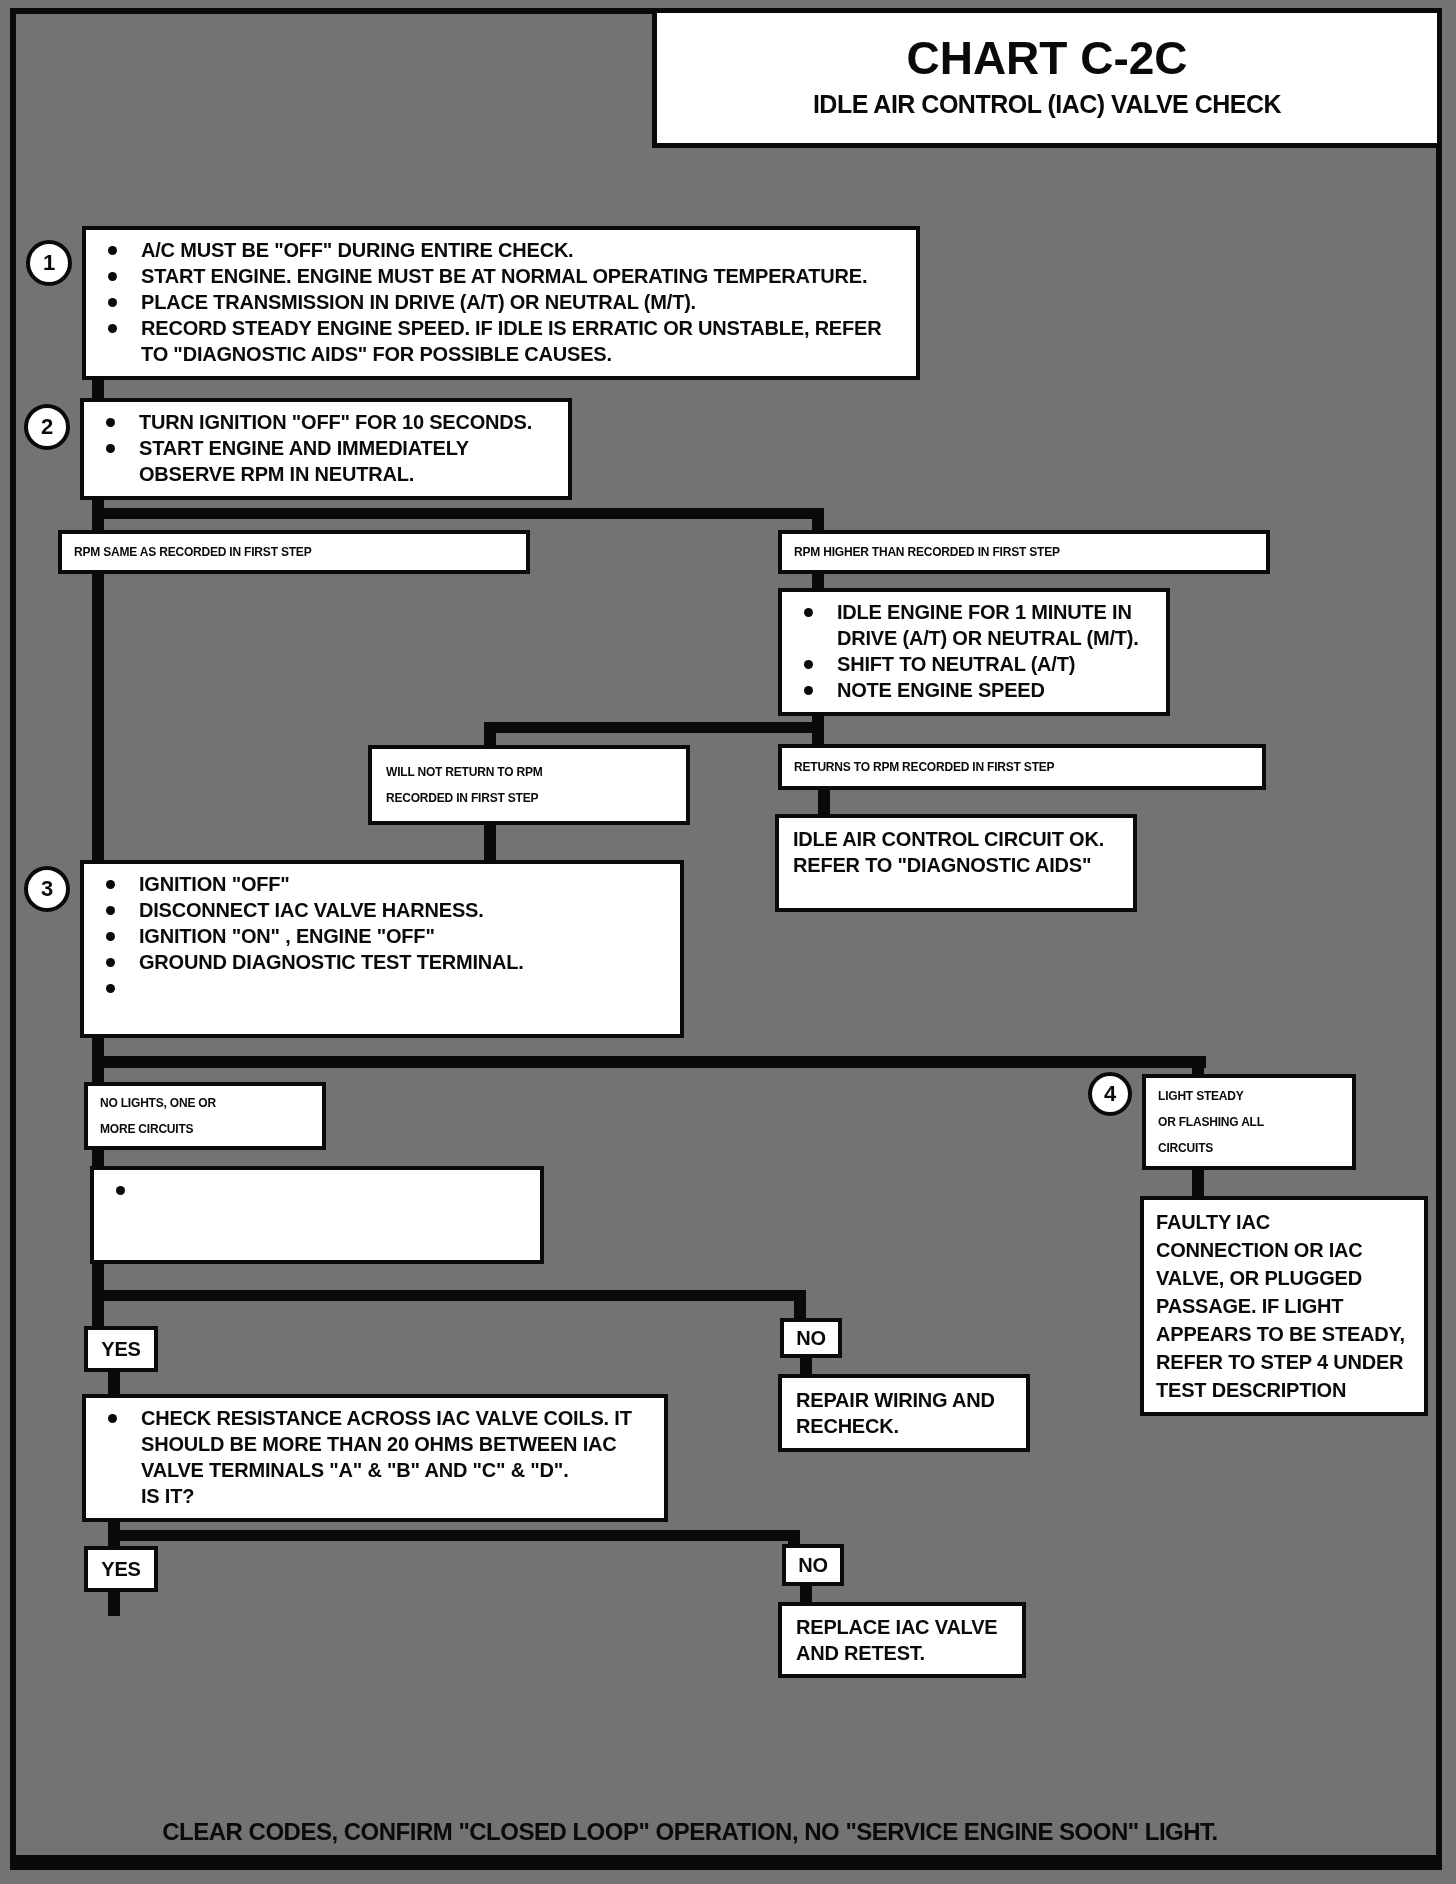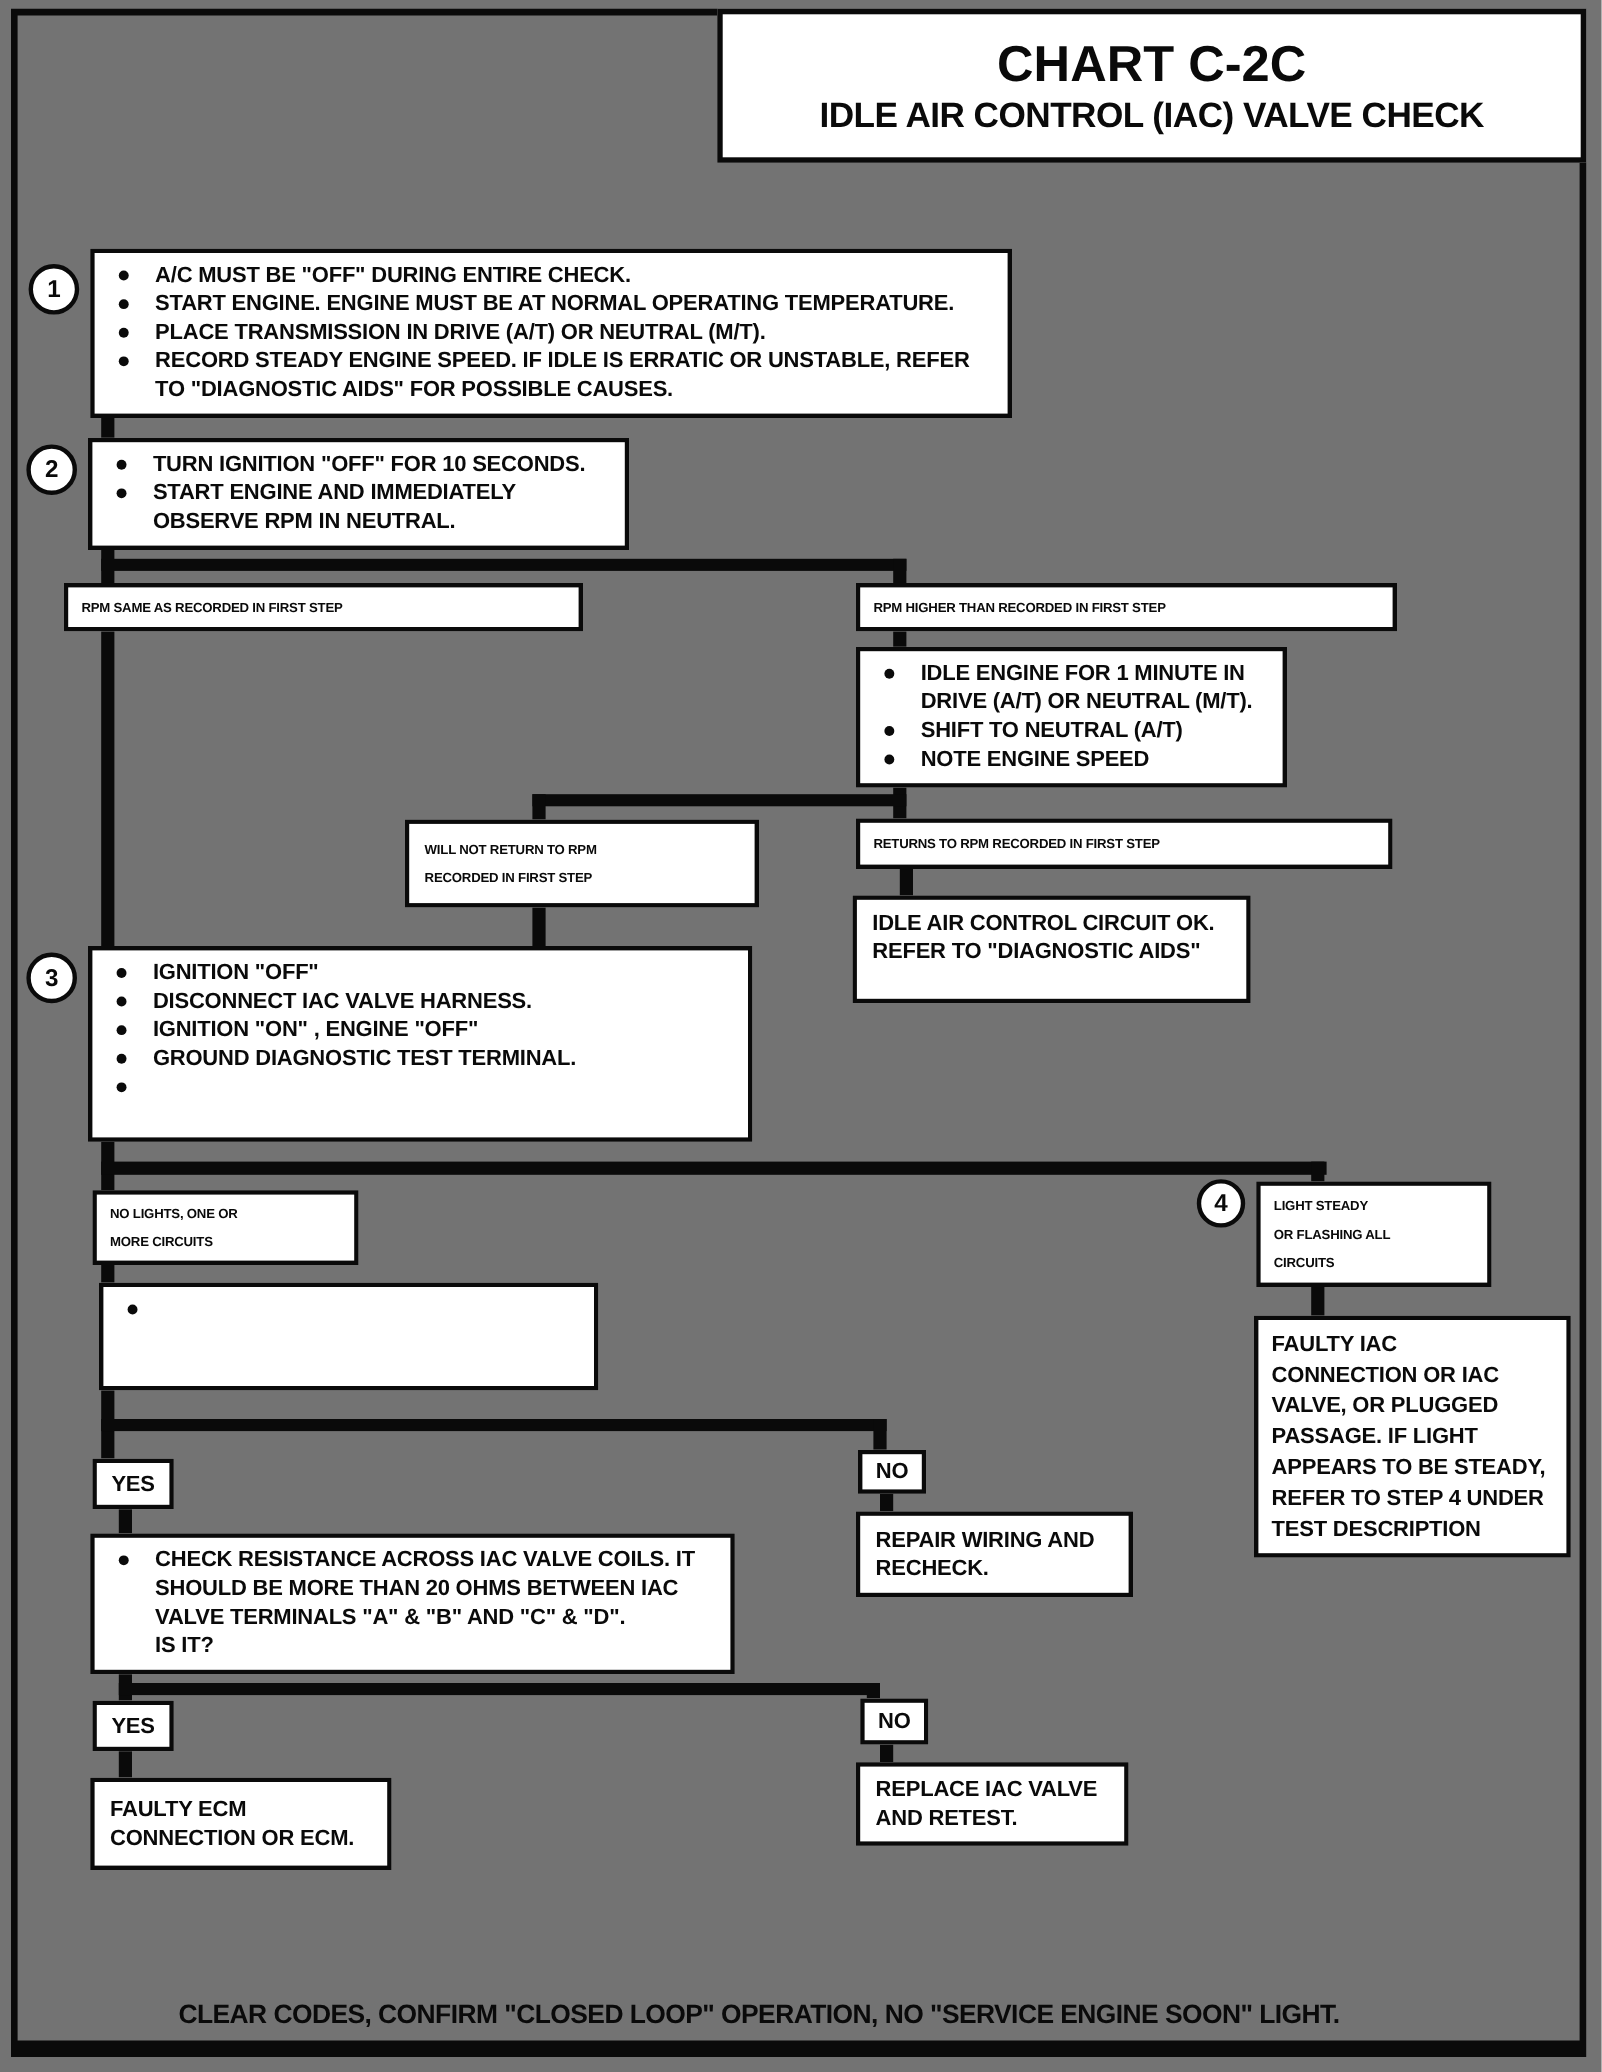--- a/index.html
+++ b/index.html
@@ -28,21 +28,21 @@
     position:absolute;width:46px;height:46px;border:4px solid #0a0a0a;border-radius:50%;
     box-sizing:border-box;background:#fff;display:flex;align-items:center;justify-content:center;
     font-size:22px;
   }
   .title-box{
     position:absolute;left:652px;top:8px;width:790px;height:140px;background:#fff;
     border:5px solid #0a0a0a;box-sizing:border-box;z-index:3;
     display:flex;flex-direction:column;align-items:center;justify-content:center;
   }
   .title-main{font-size:46px;line-height:52px;letter-spacing:0px;}
-  .title-sub{font-size:32px;line-height:40px;letter-spacing:-0.5px;}
+  .title-sub{font-size:25px;line-height:40px;letter-spacing:-0.5px;}
   .label-line{font-size:12px;}
   .footer{
     position:absolute;left:40px;top:1818px;width:1300px;text-align:center;
     font-size:24px;letter-spacing:-0.5px;
   }
 </style>
 </head>
 <body>
 
 <div class="page">
@@ -223,24 +223,20 @@
       </div>
   </div>
 
   <div class="box center" style="left:84px;top:1546px;width:74px;height:46px;">
     <span>YES</span>
   </div>
   <div class="box center" style="left:782px;top:1544px;width:62px;height:42px;">
     <span>NO</span>
   </div>
 
-  <div class="box pad vcenter" style="left:82px;top:1616px;width:274px;height:84px;">
-    <span class="pre">FAULTY ECM
-CONNECTION OR ECM.</span>
-  </div>
   <div class="box pad vcenter" style="left:778px;top:1602px;width:248px;height:76px;">
     <span class="pre">REPLACE IAC VALVE
 AND RETEST.</span>
   </div>
 
   <div class="footer">CLEAR CODES, CONFIRM "CLOSED LOOP" OPERATION, NO "SERVICE ENGINE SOON" LIGHT.</div>
 
 </div>
 
 </body></html>

